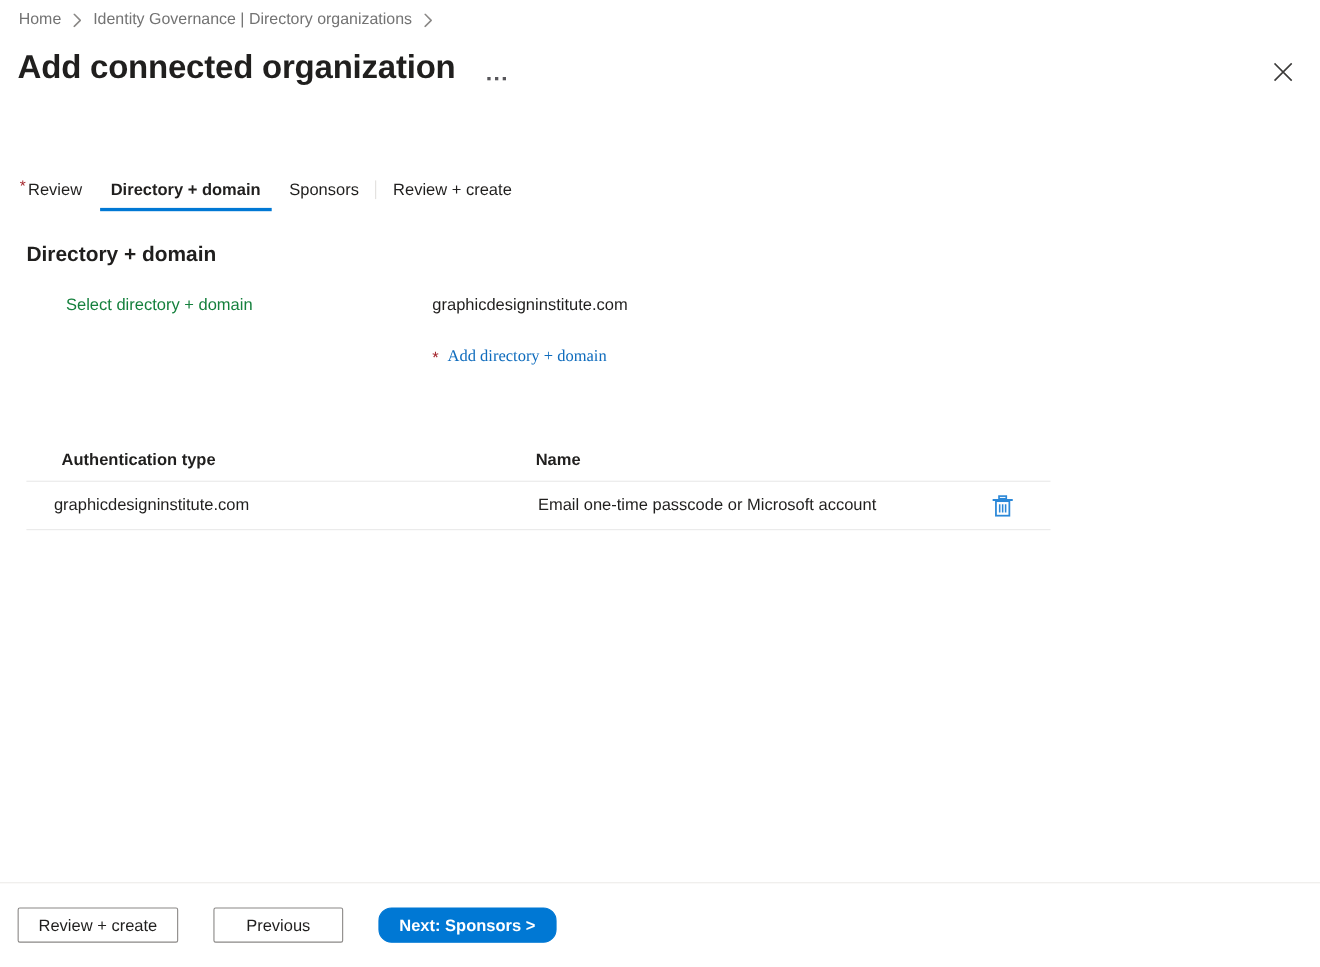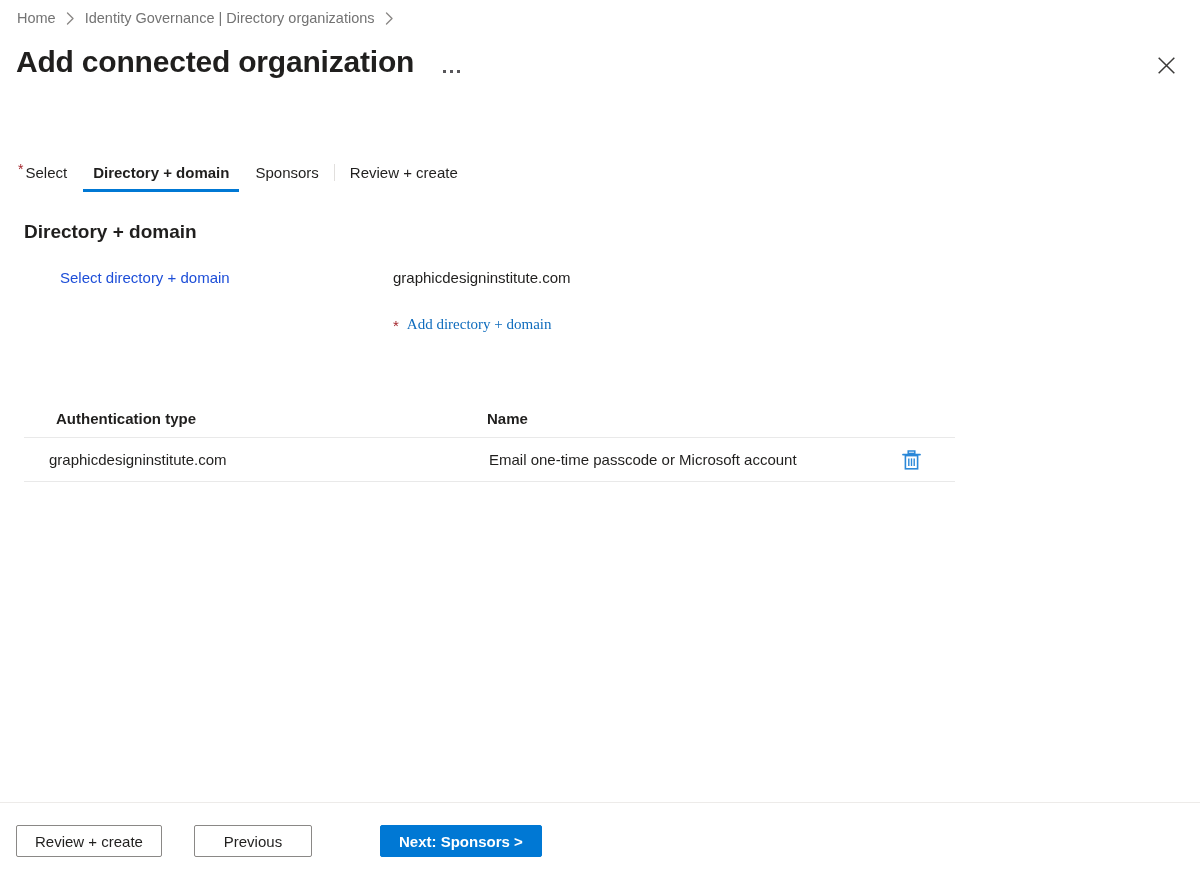--- a/index.html
+++ b/index.html
@@ -168,21 +168,21 @@
     top: 267px;
     left: 0;
     width: 100%;
     height: 22px;
   }
   .field-label {
     position: absolute;
     left: 60px;
     top: 0;
     font-size: 15px;
-    color: #1d4ed8;
+    color: #15803d;
     line-height: 22px;
   }
   .field-value {
     position: absolute;
     left: 393px;
     top: 0;
     font-size: 15px;
     color: #201f1e;
     line-height: 22px;
   }
@@ -289,22 +289,21 @@
     background: #ffffff;
     border: 1px solid #8a8886;
     color: #201f1e;
     border-radius: 2px;
   }
   .btn-primary {
     background: #0078d4;
     border: 1px solid #0078d4;
     color: #ffffff;
     font-weight: 600;
-    border-radius: 2px;
-    margin-left: 36px;
+    border-radius: 12px;
   }
 </style>
 </head>
 <body>
 
 <div id="page">
 
   <nav class="breadcrumb">
     <a class="crumb-link">Home</a>
     <span class="crumb-sep">
@@ -331,21 +330,21 @@
 
   <button class="close-btn">
     <svg width="17" height="17" viewBox="0 0 17 17">
       <path d="M1.2 1.2 L15.8 15.8 M15.8 1.2 L1.2 15.8" stroke="#3b3a39" stroke-width="1.5" stroke-linecap="square"></path>
     </svg>
   </button>
 
   <div class="tabs">
     <button class="tab">
       <span class="req-star">*</span>
-        <span>Select</span>
+        <span>Review</span>
     </button>
     <button class="tab active">
       <span>Directory + domain</span>
     </button>
     <button class="tab">
       <span>Sponsors</span>
     </button>
     <div class="tab-divider"></div>
     <button class="tab">
       <span>Review + create</span>

